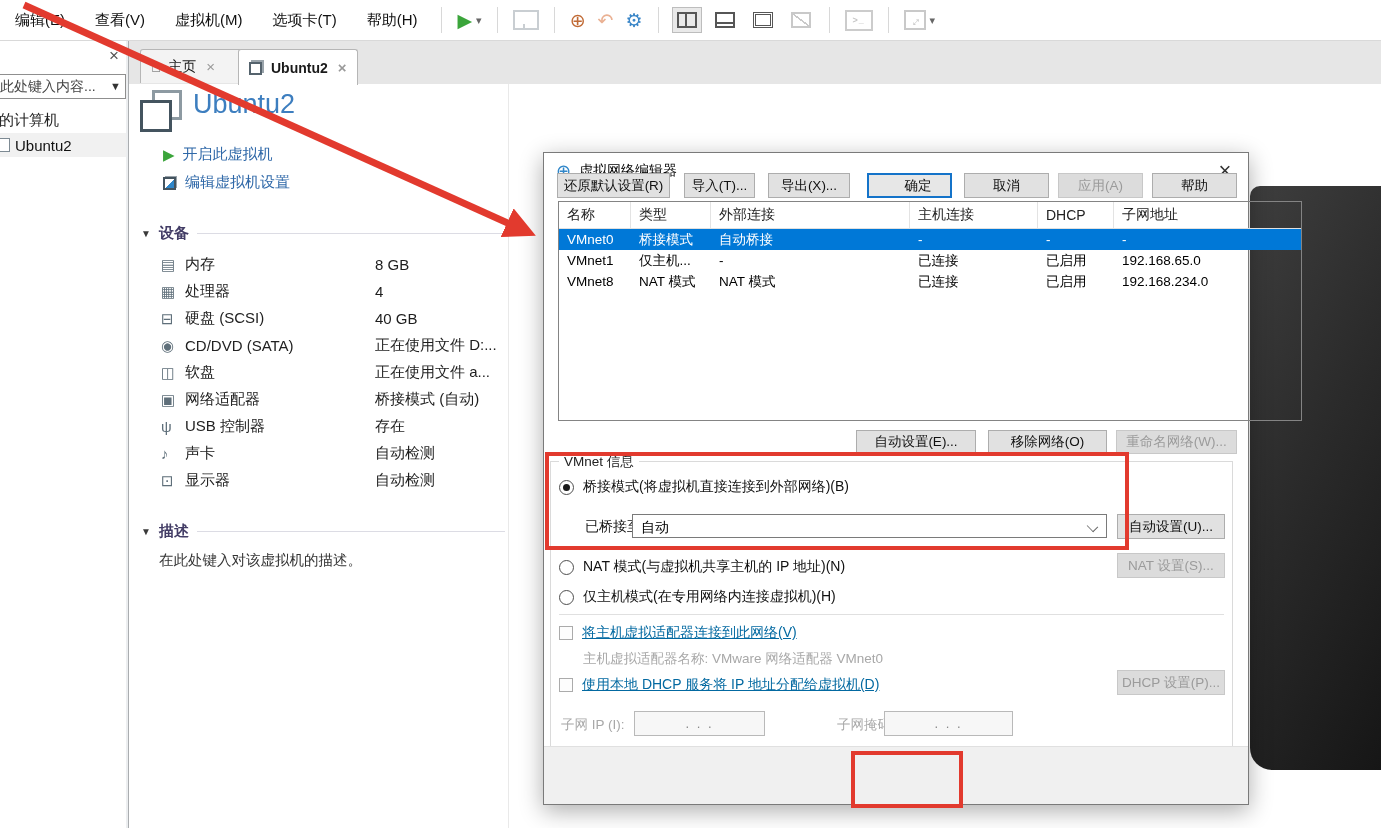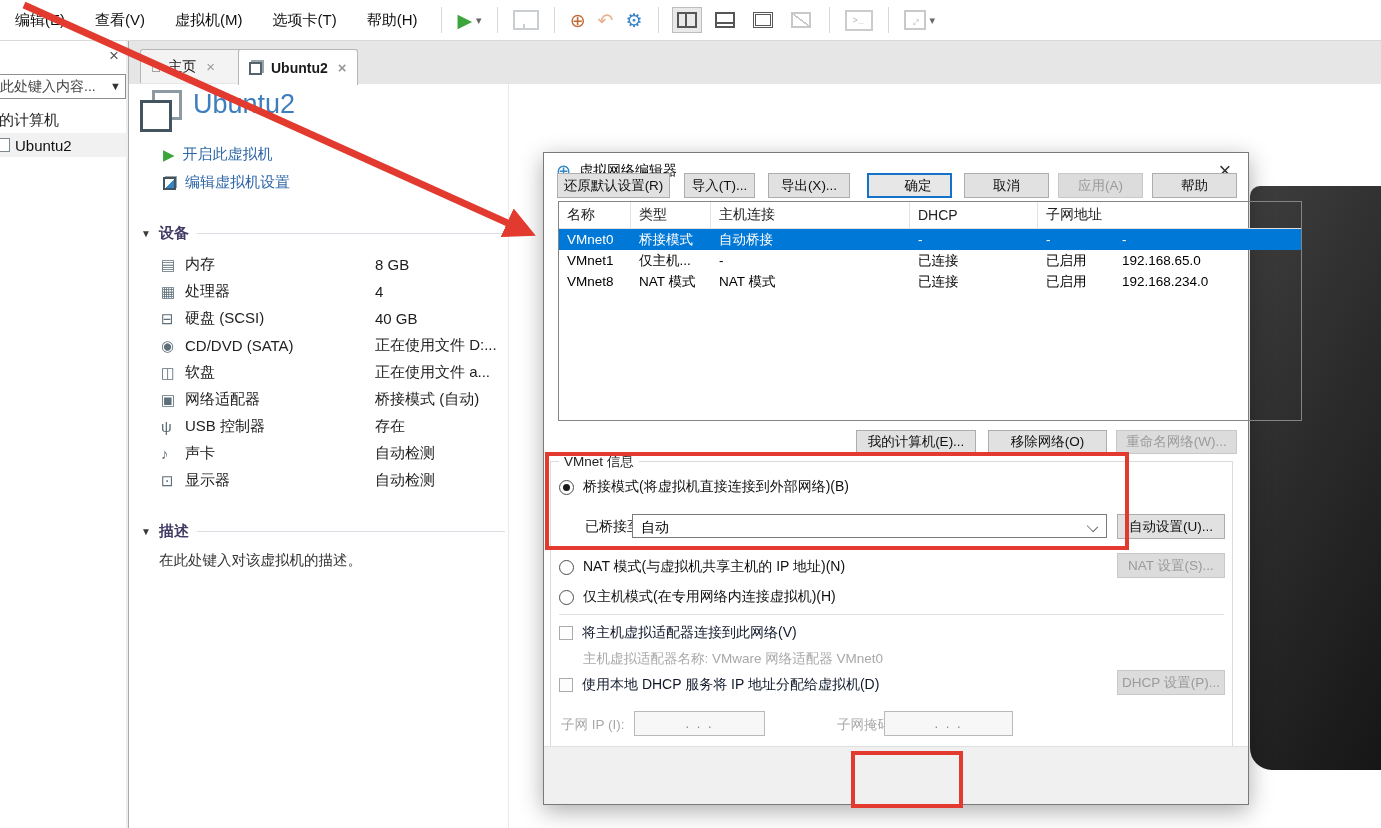--- a/index.html
+++ b/index.html
@@ -98,21 +98,21 @@
        box-sizing:border-box;font-size:13.5px;color:#111;}
   .btn.disabled{background:#dcdcdc;border-color:#c8c8c8;color:#9b9b9b;}
   .btn.default{border:2px solid #1473c9;background:#e7e7e7;padding-left:17px;}
   .tbl-btn{position:absolute;top:277px;height:24px;}
   .fieldset{position:absolute;left:6px;top:308px;width:683px;height:288px;border:1px solid #dadada;box-sizing:border-box;}
   .legend{position:absolute;left:8px;top:-9px;background:#fff;padding:0 5px;font-size:13.5px;color:#222;}
   .radio{width:15px;height:15px;border:1px solid #4e4e4e;border-radius:50%;box-sizing:border-box;position:relative;background:#fff;}
   .radio.sel::after{content:"";position:absolute;left:3px;top:3px;width:7px;height:7px;border-radius:50%;background:#1a1a1a;}
   .ctl-row{position:absolute;display:flex;align-items:center;}
   .ctl-row .lab{margin-left:9px;font-size:14px;color:#111;}
-  .ctl-row .lab.gray{color:#0f172a;}
+  .ctl-row .lab.gray{color:#0369a1;text-decoration:underline;}
   .check{width:14px;height:14px;border:1px solid #ababab;background:#fdfdfd;box-sizing:border-box;}
   .gray-note{position:absolute;font-size:13.5px;color:#a8a8a8;}
   .combo{position:absolute;height:24px;border:1px solid #7a7a7a;background:#fff;box-sizing:border-box;
          display:flex;align-items:flex-end;padding-left:8px;font-size:14px;color:#000;}
   .combo .chev{position:absolute;right:9px;top:7px;width:8px;height:8px;border-right:1.5px solid #666;
                border-bottom:1.5px solid #666;transform:rotate(45deg) scale(1,.8);}
   .ip-input{position:absolute;height:25px;border:1px solid #b9b9b9;background:#f7f7f7;box-sizing:border-box;
             display:flex;align-items:center;justify-content:center;font-size:13px;color:#888;letter-spacing:2px;}
   .sep-line{position:absolute;height:1px;background:#e0e0e0;}
   .dlg-footer{position:absolute;left:0;bottom:0;right:0;height:57px;background:#f0f0f0;border-top:1px solid #e0e0e0;}
@@ -277,20 +277,21 @@
     <div class="dlg-title">
       <span class="dlg-globe">⊕</span>
       <span class="t">虚拟网络编辑器</span>
     </div>
     <div class="dlg-close">×</div>
 
     <div class="net-table">
       <div class="tgrid thead">
         <div class="cell">名称</div>
         <div class="cell">类型</div>
+        <div class="cell">外部连接</div>
         <div class="cell">主机连接</div>
         <div class="cell">DHCP</div>
         <div class="cell" style="border-right:none;">子网地址</div>
       </div>
       <div class="tgrid trow selected">
         <div class="cell">VMnet0</div>
         <div class="cell">桥接模式</div>
         <div class="cell">自动桥接</div>
         <div class="cell">-</div>
         <div class="cell">-</div>
@@ -307,21 +308,21 @@
       <div class="tgrid trow">
         <div class="cell">VMnet8</div>
         <div class="cell">NAT 模式</div>
         <div class="cell">NAT 模式</div>
         <div class="cell">已连接</div>
         <div class="cell">已启用</div>
         <div class="cell">192.168.234.0</div>
       </div>
     </div>
 
-    <div class="btn tbl-btn" style="left:312px;width:120px;">我的计算机(E)...</div>
+    <div class="btn tbl-btn" style="left:312px;width:120px;">自动设置(E)...</div>
     <div class="btn tbl-btn" style="left:444px;width:119px;">移除网络(O)</div>
     <div class="btn tbl-btn disabled" style="left:572px;width:121px;">重命名网络(W)...</div>
 
     <div class="fieldset">
       <span class="legend">VMnet 信息</span>
 
       <div class="ctl-row" style="left:8px;top:16px;">
         <span class="radio sel"></span>
         <span class="lab">桥接模式(将虚拟机直接连接到外部网络)(B)</span>
       </div>

